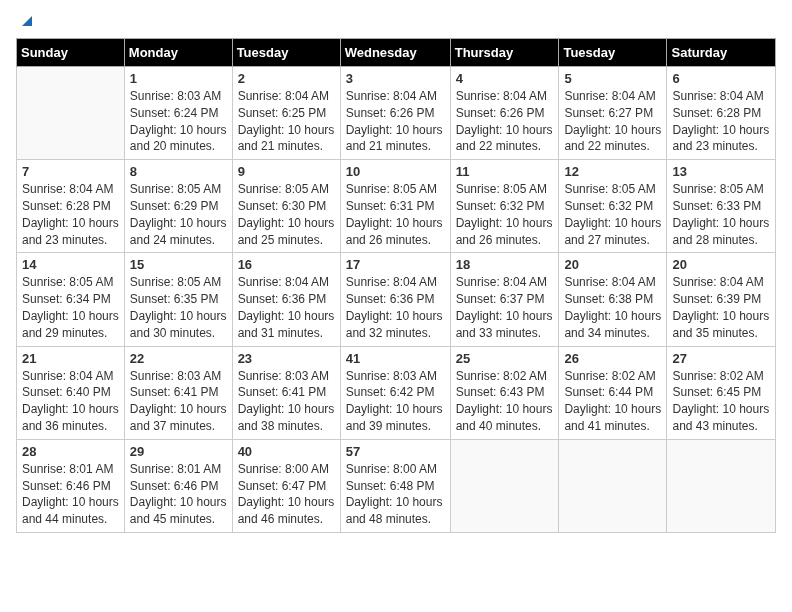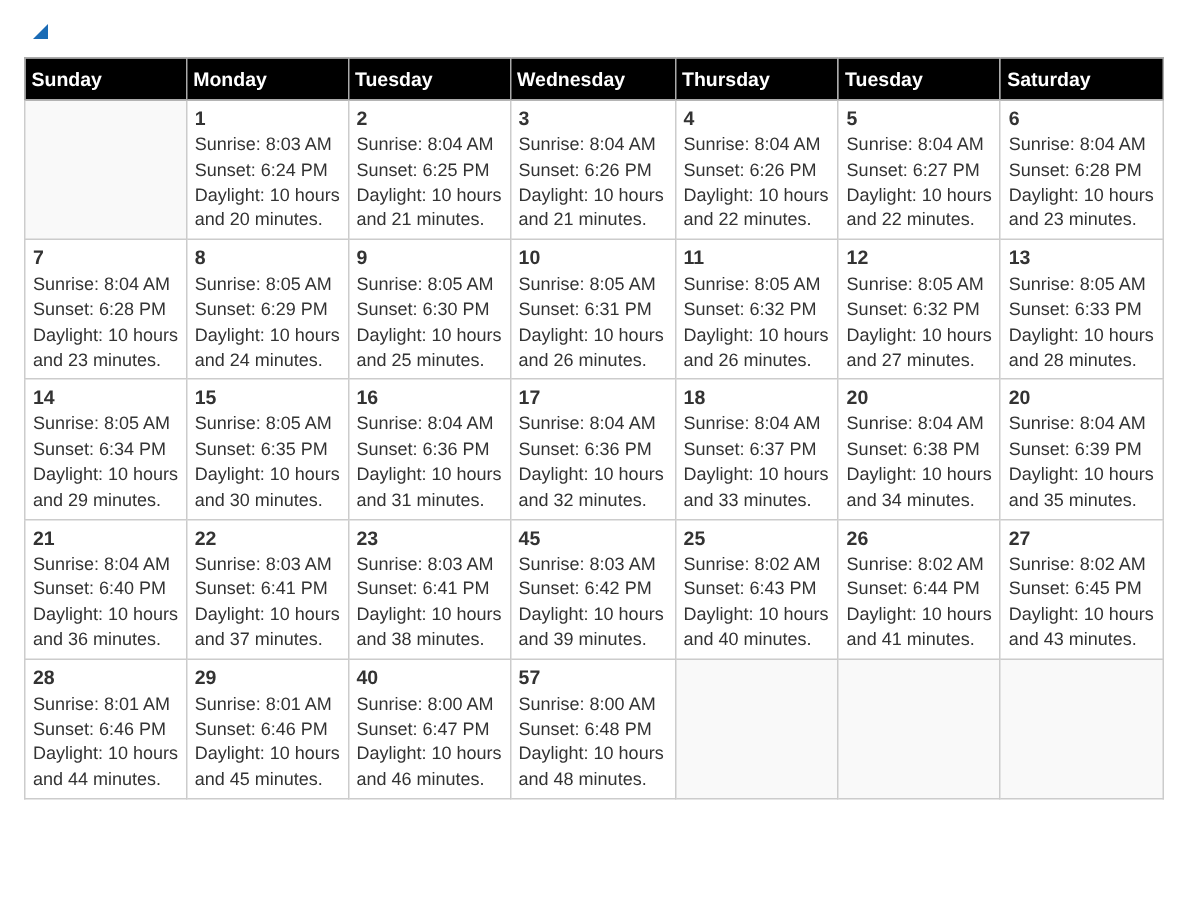--- a/index.html
+++ b/index.html
@@ -280,21 +280,21 @@
 and 37 minutes.</div>
         </td>
         <td>
           <span class="day-number">23</span>
           <div class="cell-content" style="white-space: pre-line;">Sunrise: 8:03 AM
 Sunset: 6:41 PM
 Daylight: 10 hours
 and 38 minutes.</div>
         </td>
         <td>
-          <span class="day-number">45</span>
+          <span class="day-number">41</span>
           <div class="cell-content" style="white-space: pre-line;">Sunrise: 8:03 AM
 Sunset: 6:42 PM
 Daylight: 10 hours
 and 39 minutes.</div>
         </td>
         <td>
           <span class="day-number">25</span>
           <div class="cell-content" style="white-space: pre-line;">Sunrise: 8:02 AM
 Sunset: 6:43 PM
 Daylight: 10 hours

